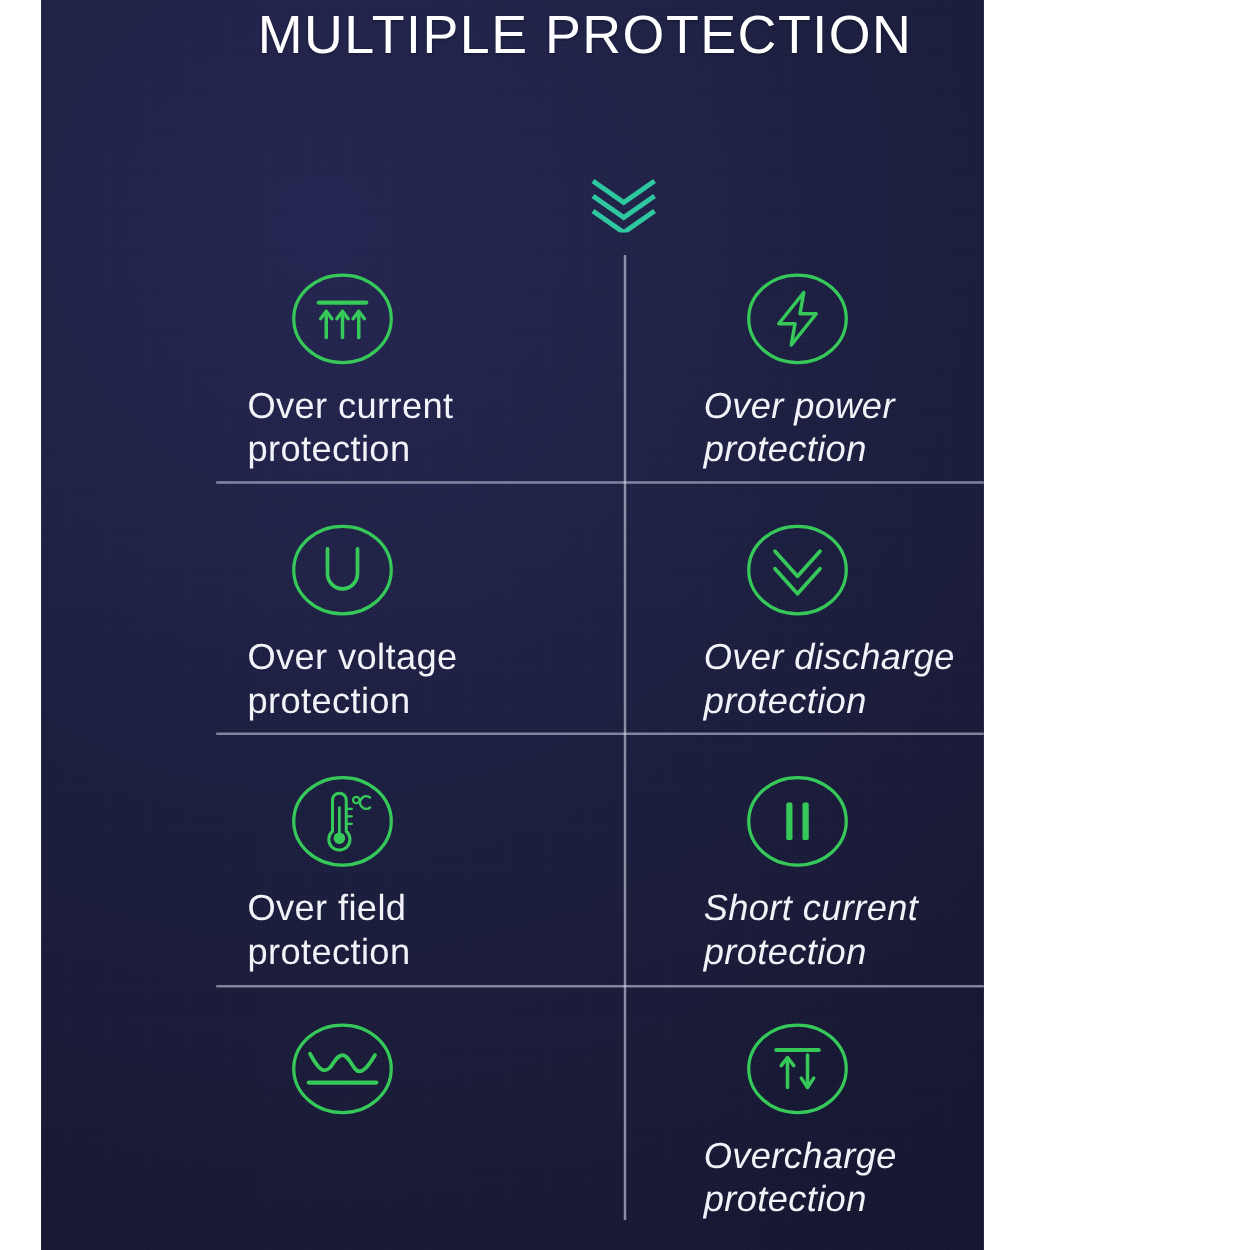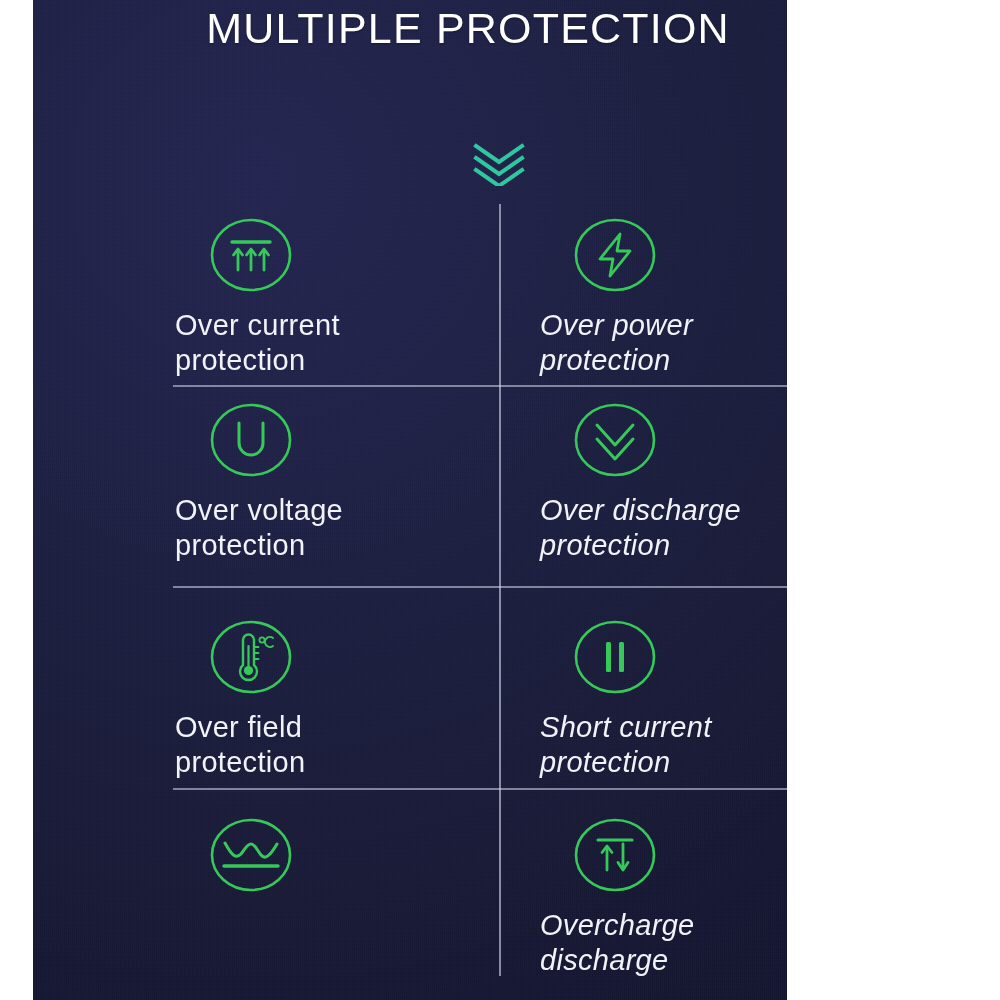--- a/index.html
+++ b/index.html
@@ -105,25 +105,26 @@
     height: 1.5px;
     background: rgba(214,217,235,0.55);
   }
   .h-divider.d1 { top: 385px; }
   .h-divider.d2 { top: 586px; }
   .h-divider.d3 { top: 788px; }
 
   .cell {
     position: absolute;
     width: 330px;
+    margin-left: 23px;
   }
   .cell.col-l { left: 140px; }
   .cell.col-r { left: 505px; font-style: italic; }
   .cell.row-1 { top: 214px; }
-  .cell.row-2 { top: 399px; }
+  .cell.row-2 { top: 415px; }
   .cell.row-3 { top: 616px; }
   .cell.row-4 { top: 814px; }
 
   .badge {
     width: 92px;
     height: 82px;
     margin: 0 0 12px 32px;
     display: block;
   }
   .cell.col-r .badge {
@@ -262,18 +263,18 @@
           <svg width="92" height="82" viewBox="0 0 92 82" fill="none" aria-hidden="true">
             <ellipse cx="46" cy="41" rx="39" ry="35" stroke="#36c95a" stroke-width="2.6" fill="none"></ellipse>
             <line x1="29" y1="26" x2="63" y2="26" stroke="#36c95a" stroke-width="3.2" stroke-linecap="round"></line>
             <line x1="38" y1="56" x2="38" y2="33" stroke="#36c95a" stroke-width="2.8" stroke-linecap="round"></line>
             <path d="M33 38.5 L38 32 L43 38.5" stroke="#36c95a" stroke-width="2.8" fill="none" stroke-linecap="round" stroke-linejoin="round"></path>
             <line x1="54" y1="30" x2="54" y2="55" stroke="#36c95a" stroke-width="2.8" stroke-linecap="round"></line>
             <path d="M49 48.5 L54 56 L59 48.5" stroke="#36c95a" stroke-width="2.8" fill="none" stroke-linecap="round" stroke-linejoin="round"></path>
           </svg>
         </div>
         <div class="cell-label">Overcharge
-discharge</div>
+protection</div>
       </div>
 
     </div>
   </div>
 </div>
 
 </body></html>

